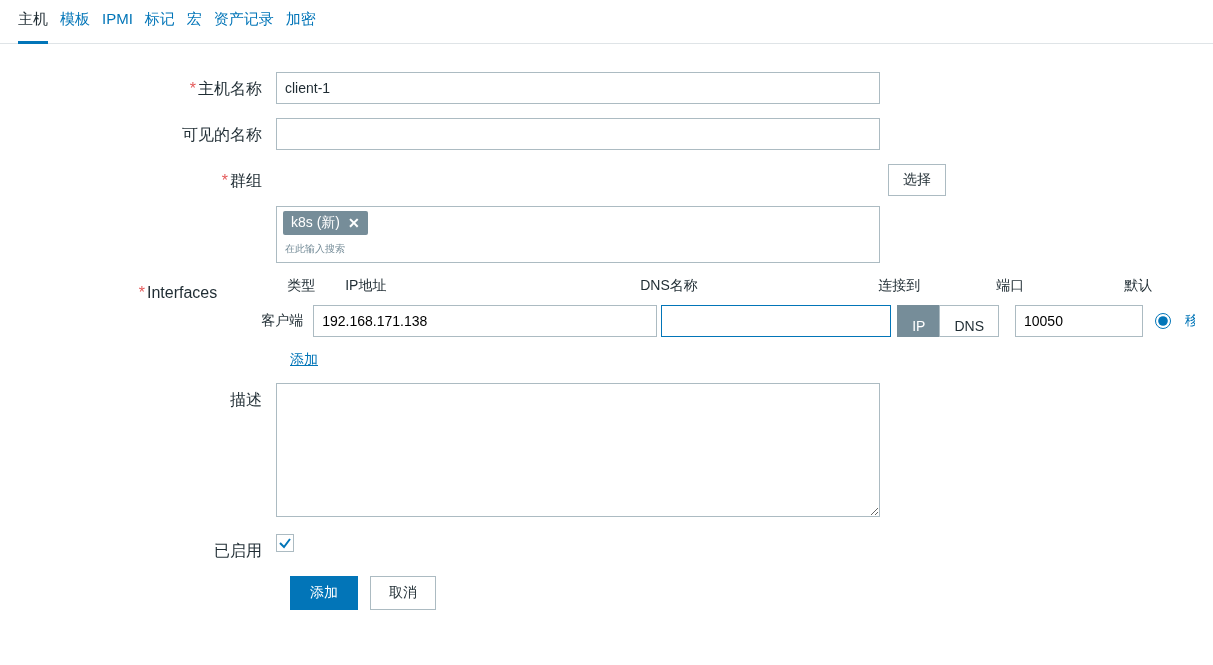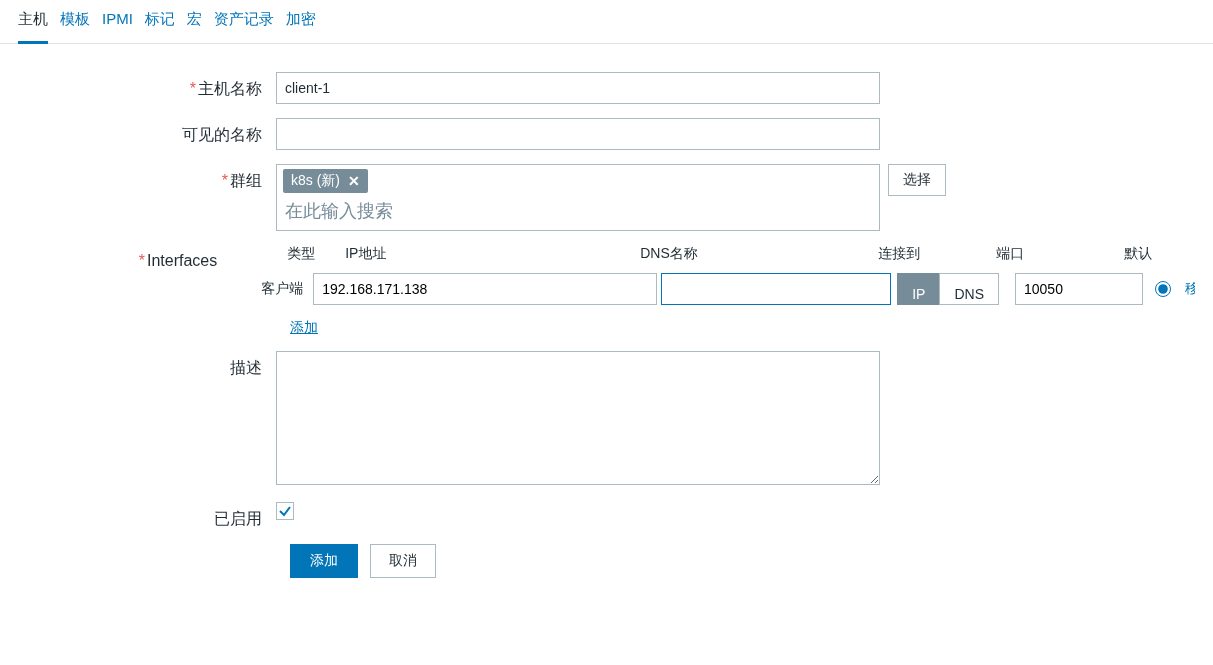--- a/index.html
+++ b/index.html
@@ -7,24 +7,24 @@
     .container { width: 1213px; height: 665px; position: relative; }
     .tabs { display: flex; border-bottom: 1px solid #dfe4e7; padding: 10px 18px 0 18px; gap: 12px; }
     .tab { color: #0275b8; padding-bottom: 12px; cursor: pointer; font-size: 15px; }
     .tab.active { color: #1f2c33; font-weight: 500; border-bottom: 3px solid #0275b8; margin-bottom: -1px; }
     .form-area { padding: 28px 18px 18px 18px; }
     .form-row { display: flex; align-items: flex-start; margin-bottom: 14px; }
     .form-label { width: 258px; text-align: right; padding-right: 14px; padding-top: 7px; color: #1f2c33; font-size: 16px; }
     .form-label .req { color: #e45959; margin-right: 2px; }
     .form-control { flex: 0 0 auto; }
     .text-input { width: 604px; height: 32px; border: 1px solid #acbbc2; padding: 0 8px; font-size: 14px; color: #1f2c33; }
-    .tag-box { width: 604px; min-height: 54px; border: 1px solid #acbbc2; padding: 4px 6px; }
+    .tag-box { width: 604px; min-height: 54px; border: 1px solid #acbbc2; padding: 4px 6px; margin-top: 42px; }
     .tag { display: inline-flex; align-items: center; background: #768d99; color: #fff; padding: 3px 8px; border-radius: 2px; font-size: 14px; margin-bottom: 4px; }
     .tag-x { margin-left: 8px; font-weight: bold; cursor: pointer; font-size: 14px; }
-    .tag-input { border: none; outline: none; width: 100%; padding: 4px 2px; font-size: 18px; color: #1f2c33; }
+    .tag-input { border: none; outline: none; width: 100%; padding: 4px 2px; font-size: 10px; color: #1f2c33; }
     .tag-input::placeholder { color: #768d99; }
     .btn-select { margin-left: 8px; height: 32px; padding: 6px 14px; border: 1px solid #acbbc2; background: #fff; cursor: pointer; font-size: 14px; color: #1f2c33; }
     .iface-headers { display: flex; margin-bottom: 10px; }
     .iface-col { color: #1f2c33; font-size: 14px; }
     .iface-col.type { width: 58px; margin-left: 56px; }
     .iface-col.ip { width: 295px; }
     .iface-col.dns { width: 238px; }
     .iface-col.conn { width: 118px; }
     .iface-col.port { width: 120px; font-family: Liberation Mono, monospace; }
     .iface-col.def { padding-left: 8px; }

